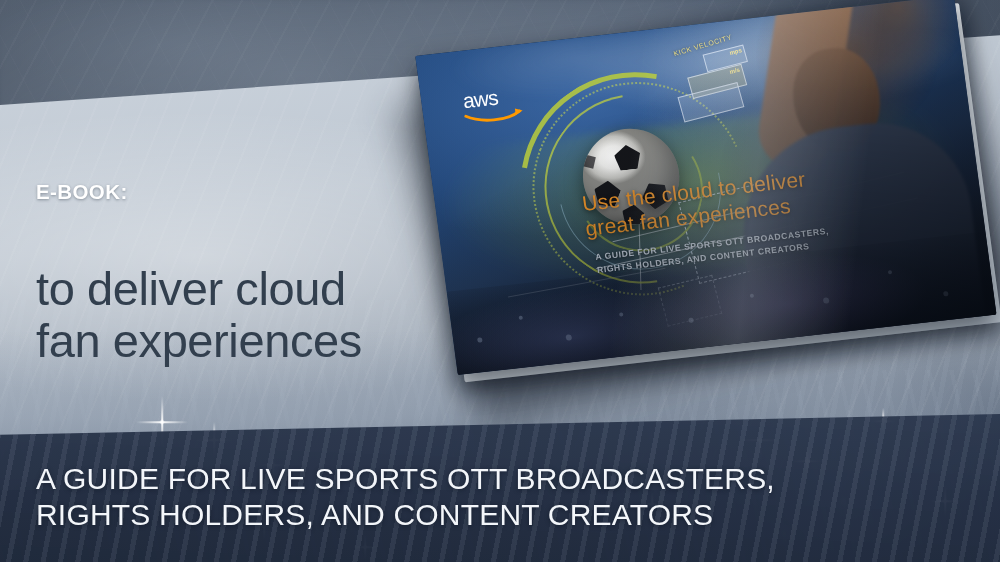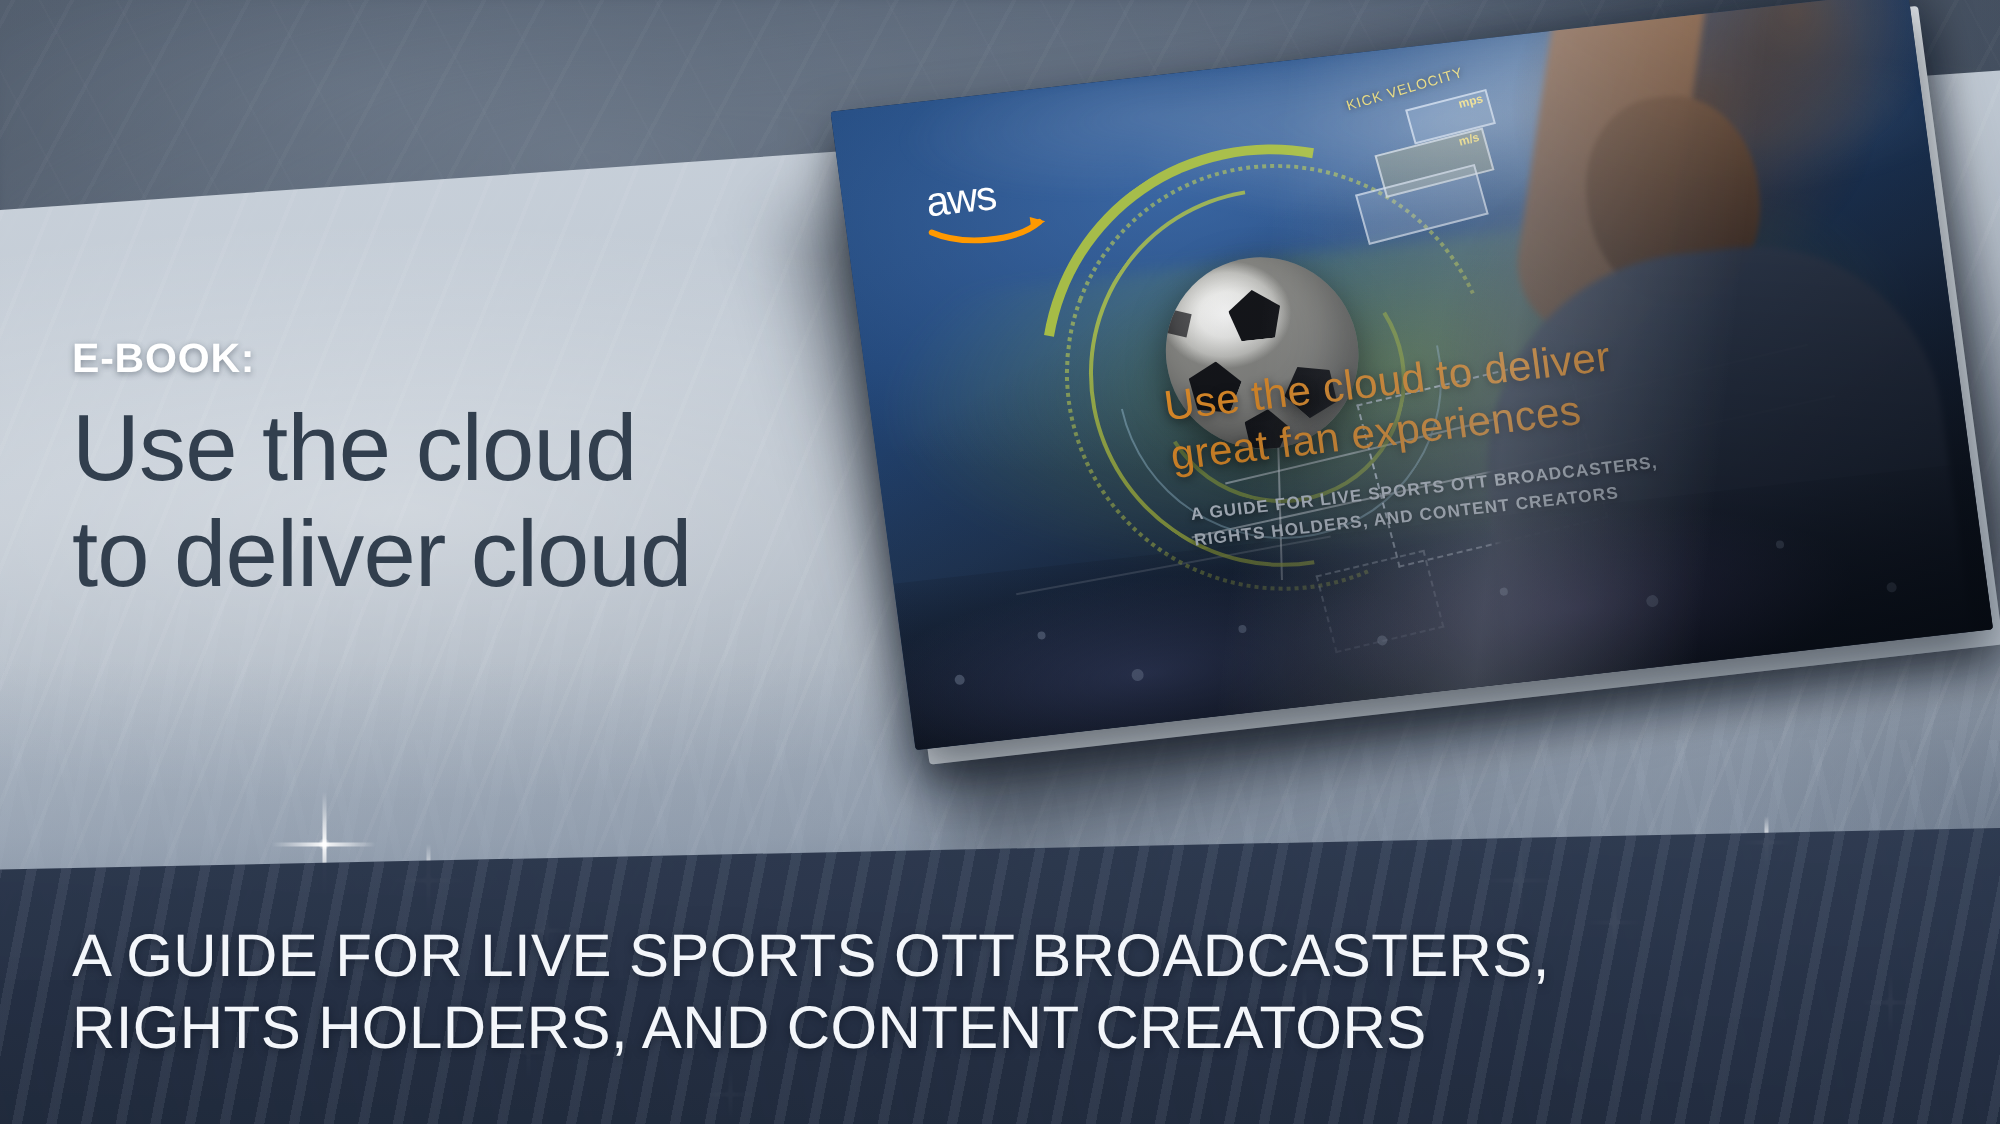--- a/index.html
+++ b/index.html
@@ -267,21 +267,21 @@
     text-shadow:0 1px 3px rgba(0,0,0,.6);
   }
   .aws-logo{
     position:absolute;left:40px;top:36px;width:74px;height:40px;
   }
 
   
   .headline-wrap{position:absolute;left:36px;top:168px;width:430px;z-index:8;}
   .eyebrow{
     color:#ffffff;font-size:20.5px;font-weight:700;letter-spacing:.4px;
-    margin:0 0 6px 0;text-shadow:0 1px 3px rgba(40,50,64,.45);
+    margin:12px 0 6px 0;text-shadow:0 1px 3px rgba(40,50,64,.45);
   }
   .headline{
     color:#323f4e;font-size:47px;line-height:1.12;font-weight:300;
     letter-spacing:-.4px;margin:0;
   }
 
   
   .banner{
     position:absolute;left:0;right:0;bottom:0;height:148px;z-index:9;
     clip-path:polygon(0% 14%, 100% 0%, 100% 100%, 0% 100%);
@@ -440,22 +440,23 @@
 
         <div class="cv-vignette"></div>
         <div class="cv-glare"></div>
       </div>
     </div>
   </div>
 
   <div class="headline-wrap">
     <p class="eyebrow">E-BOOK:</p>
     <h1 class="headline">
-      <span>Use the cloud</span><br>
+      <br>
       <span>to deliver cloud</span><br>
+      <span>fan experiences</span>
     </h1>
   </div>
 
   <div class="banner">
     <div class="banner-rays"></div>
   </div>
   <div class="banner-text" style="z-index:10;">
     <div>A GUIDE FOR LIVE SPORTS OTT BROADCASTERS,</div>
     <div>RIGHTS HOLDERS, AND CONTENT CREATORS</div>
   </div>

